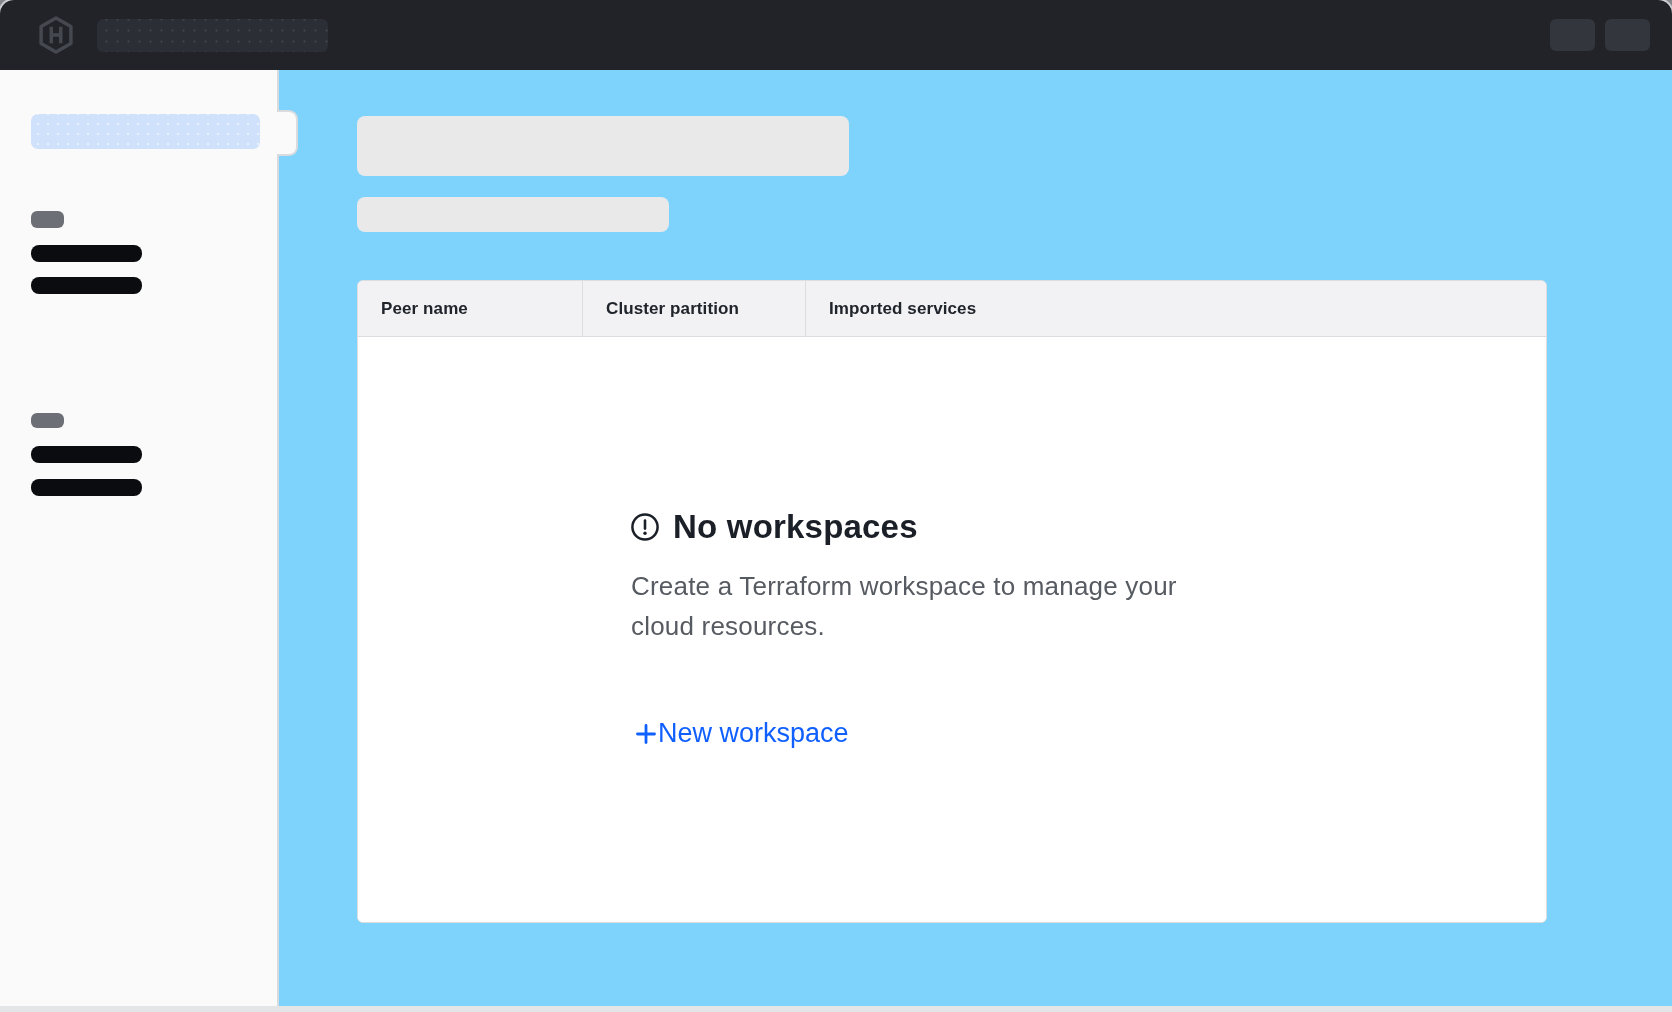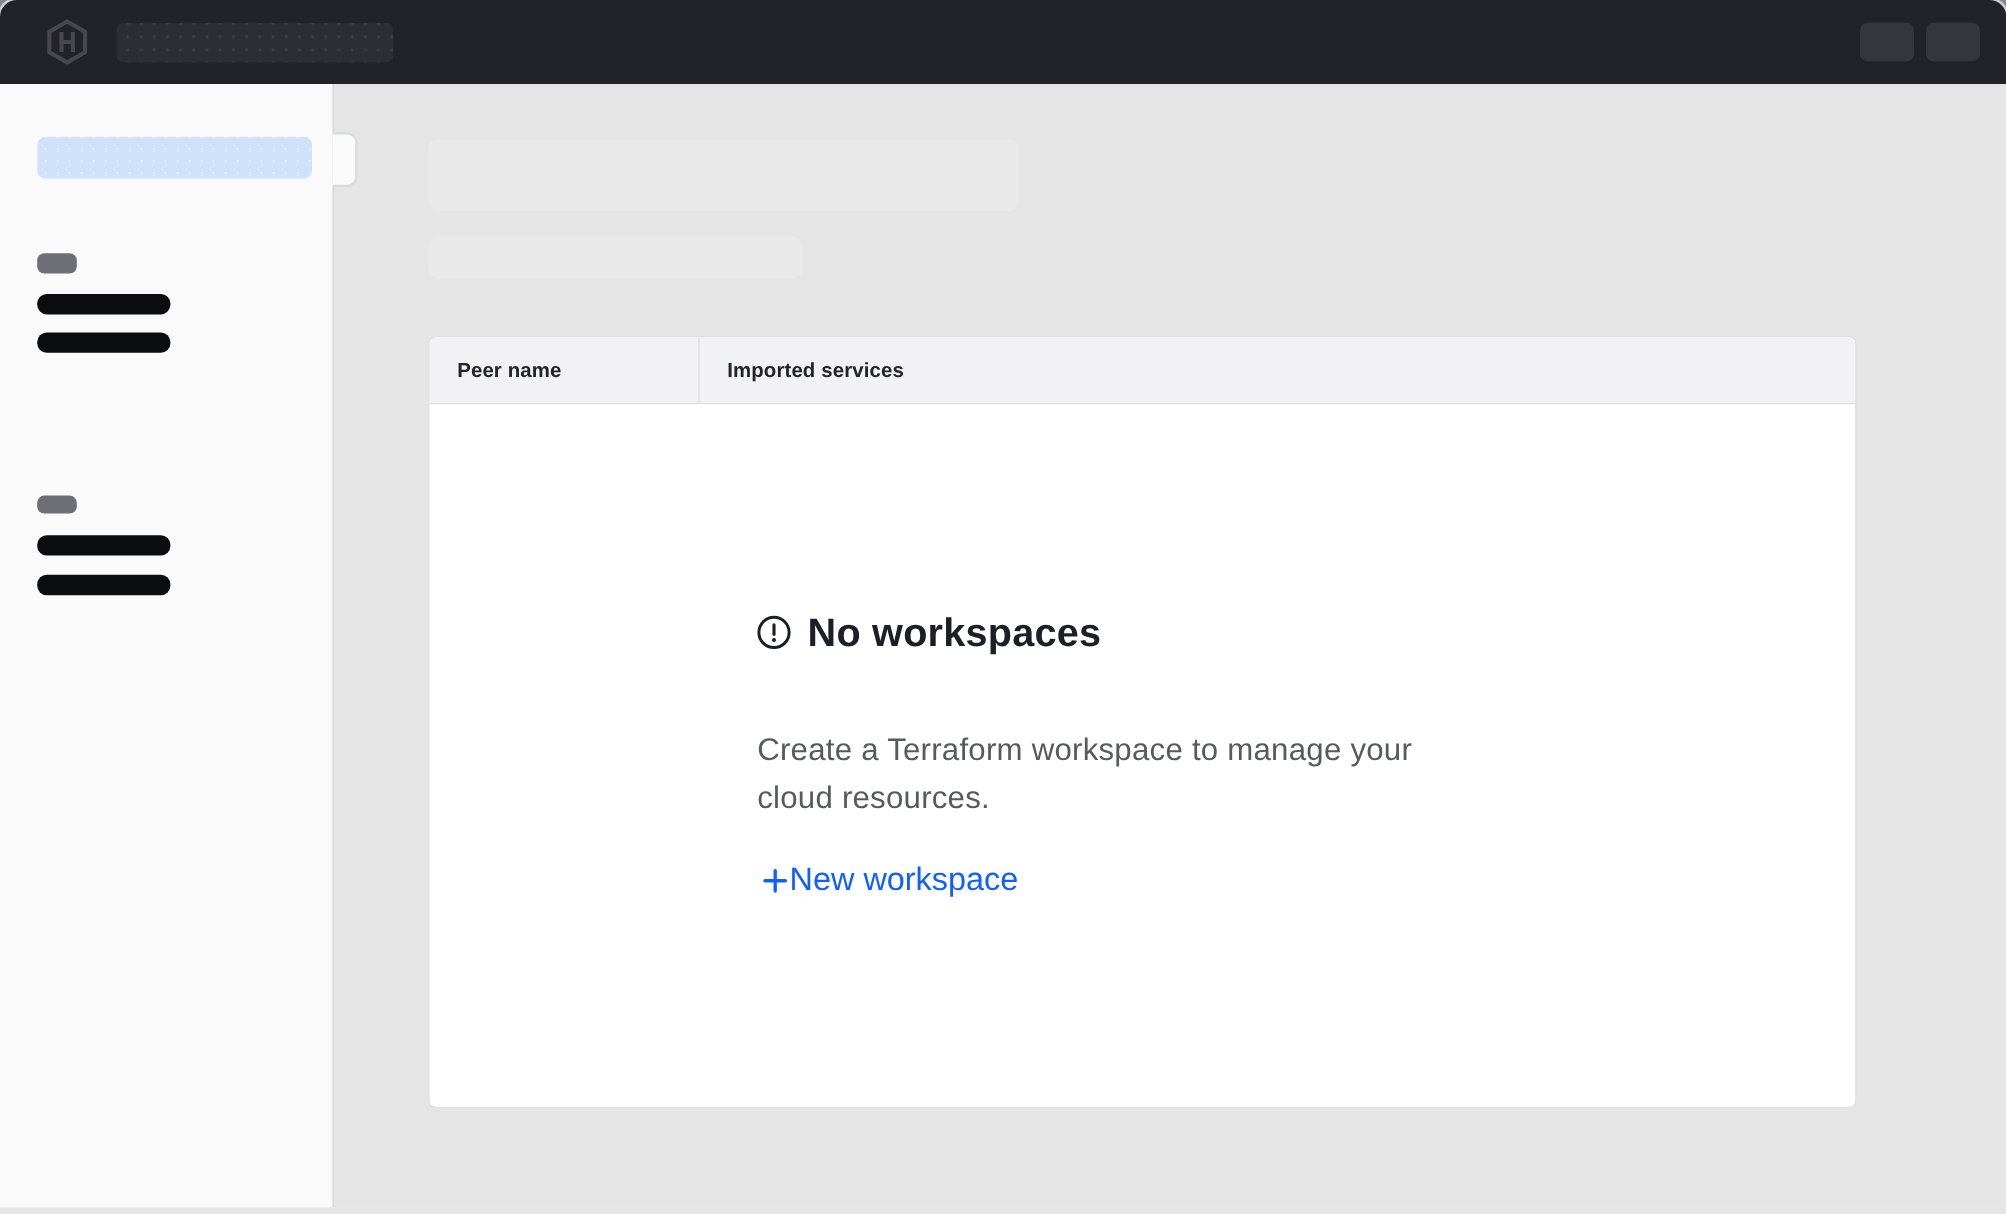--- a/index.html
+++ b/index.html
@@ -67,21 +67,21 @@
   }
   .sk-pill { width: 33px; height: 17px; border-radius: 6px; background: #6c6f75; left: 31px; }
   .sk-bar { width: 111px; height: 17px; border-radius: 8px; background: #0a0c10; left: 31px; }
   .pill-1 { top: 141px; }
   .bar-1a { top: 175px; }
   .bar-1b { top: 207px; }
   .pill-2 { top: 343px; height: 15px; }
   .bar-2a { top: 376px; }
   .bar-2b { top: 409px; }
   
-  .main { position: relative; flex: 1; background: #e5e5e5; padding-left: 27px; }
+  .main { position: relative; flex: 1; background: #7dd3fc; padding-left: 27px; }
   .main-skeleton-1 {
     position: absolute; left: 78px; top: 46px;
     width: 492px; height: 60px; border-radius: 8px; background: #e9e9ea;
   }
   .main-skeleton-2 {
     position: absolute; left: 78px; top: 127px;
     width: 312px; height: 35px; border-radius: 8px; background: #e9e9ea;
   }
   
   .table-card {
@@ -109,21 +109,21 @@
   }
   .th:last-child { border-right: none; }
   .table-body { height: 586px; background: #ffffff; }
   
   .empty-title-row {
     position: absolute; left: 351px; top: 438px;
     display: flex; align-items: center; gap: 13px;
   }
   .empty-title { font-size: 33px; font-weight: 700; color: #1b1f27; letter-spacing: 0.2px; }
   .empty-desc {
-    position: absolute; left: 352px; top: 534px;
+    position: absolute; left: 352px; top: 496px;
     width: 600px;
     font-size: 26px; line-height: 40px;
     color: #565a61;
     letter-spacing: 0.2px;
   }
   .empty-cta {
     position: absolute; left: 355px; top: 648px;
     display: flex; align-items: center; 
     font-size: 27px; font-weight: 500;
     color: #1060ff;
@@ -166,20 +166,21 @@
 
     <div class="sidebar-toggle"></div>
 
     <div class="main">
       <div class="main-skeleton-1"></div>
       <div class="main-skeleton-2"></div>
 
       <div class="table-card">
         <div class="table-header">
           <div class="th">Peer name</div>
+          <div class="th">Cluster partition</div>
           <div class="th">Imported services</div>
         </div>
         <div class="table-body"></div>
       </div>
 
       <div class="empty-title-row">
         <svg width="30" height="30" viewBox="0 0 30 30">
           <circle cx="15" cy="15" r="12.6" fill="none" stroke="#1b1f27" stroke-width="2.5"></circle>
           <line x1="15" y1="8.6" x2="15" y2="16.6" stroke="#1b1f27" stroke-width="2.6" stroke-linecap="round"></line>
           <circle cx="15" cy="21.3" r="1.7" fill="#1b1f27"></circle>

